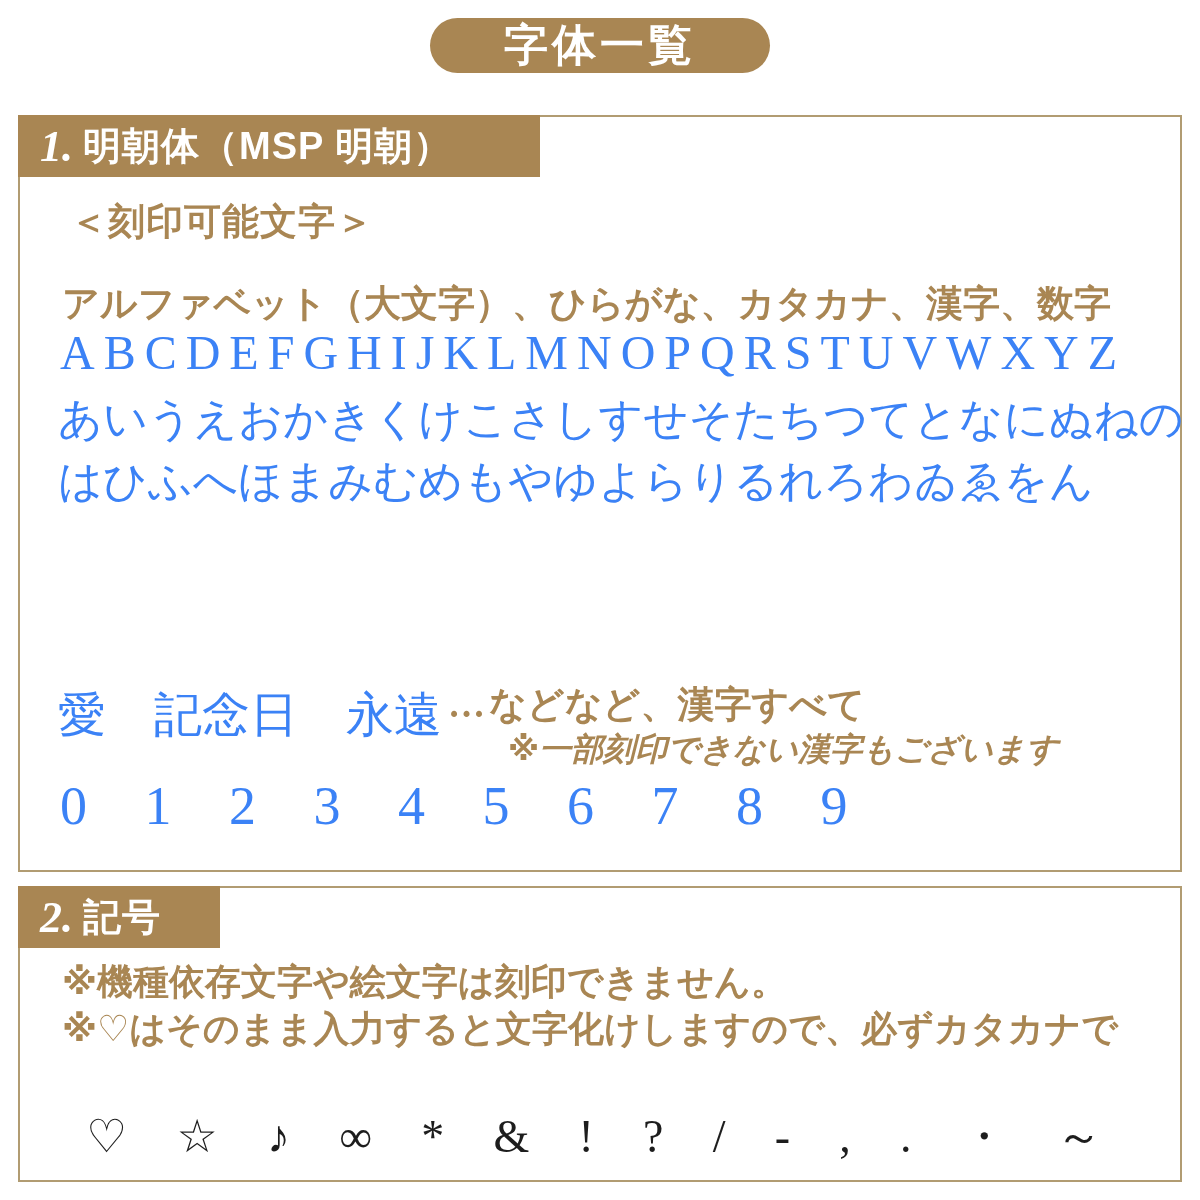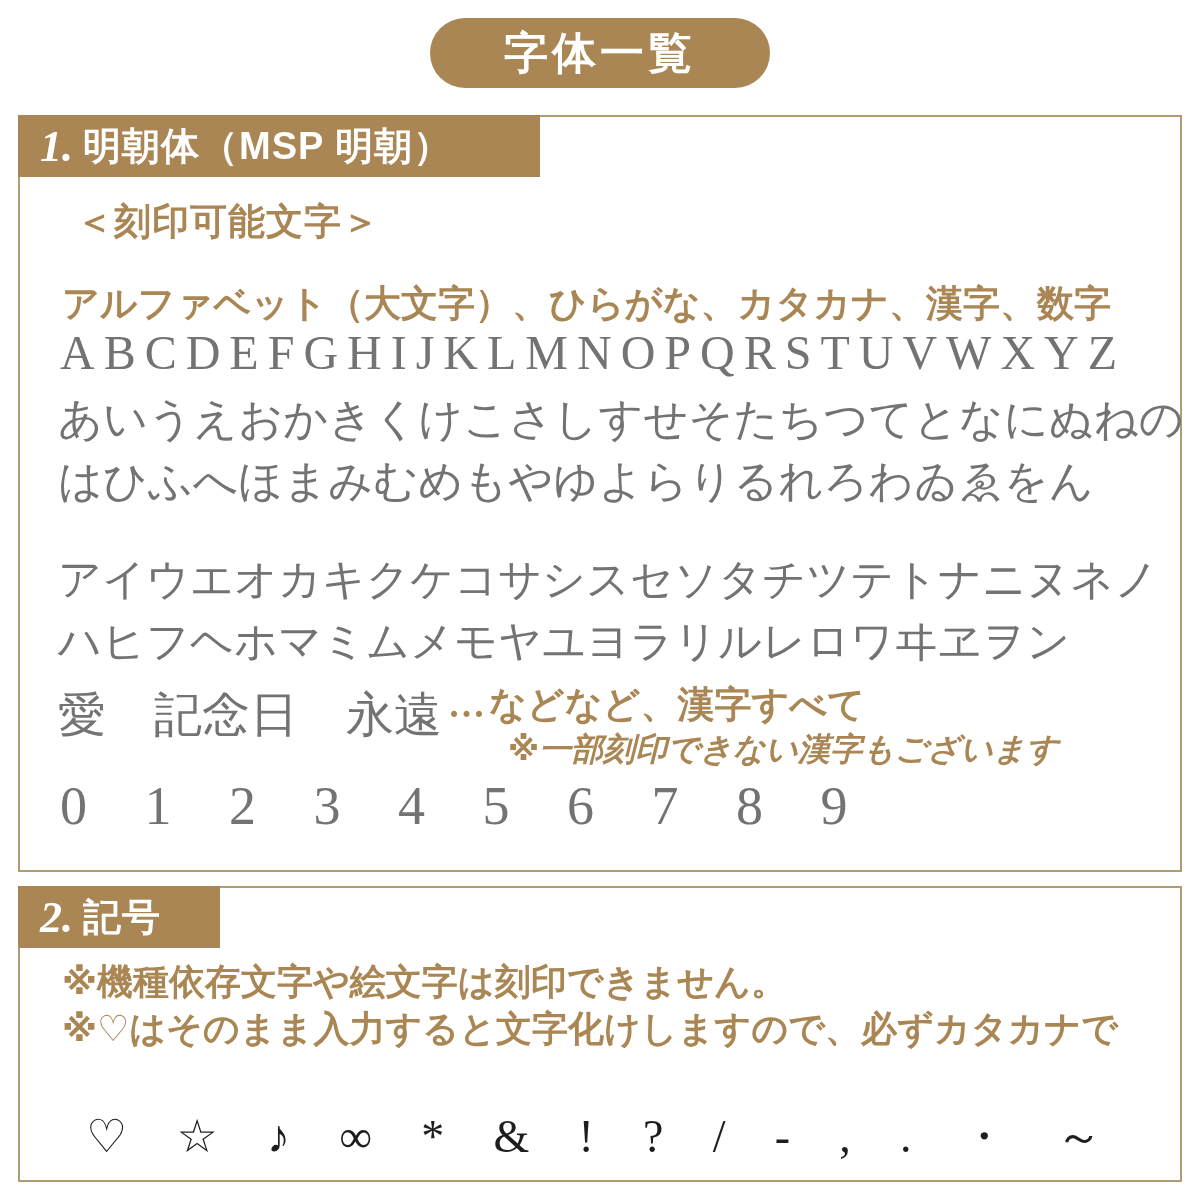--- a/index.html
+++ b/index.html
@@ -6,21 +6,21 @@
   html, body { width: 1200px; height: 1200px; background: #ffffff; overflow: hidden; }
   body {
     position: relative;
     font-family: "Liberation Sans", "DejaVu Sans", sans-serif;
   }
 
   
   .title-badge {
     position: absolute;
     left: 430px; top: 18px;
-    width: 340px; height: 70px;
+    width: 340px; height: 55px;
     background: #a98653;
     border-radius: 36px;
     display: flex; align-items: center; justify-content: center;
     color: #ffffff;
     font-size: 44px; font-weight: bold;
     letter-spacing: 4px;
   }
 
   
   .section-box {
@@ -55,32 +55,32 @@
   .section-title {
     font-size: 38px;
     font-weight: bold;
     letter-spacing: 1px;
   }
 
   
   .brown { color: #a98653; font-weight: bold; }
 
   .engravable-heading {
-    position: absolute; left: 56px; top: 80px;
+    position: absolute; left: 50px; top: 80px;
     font-size: 37px; letter-spacing: 1px;
   }
   .char-types {
     position: absolute; left: 42px; top: 130px;
     font-size: 37px; letter-spacing: 0px; white-space: nowrap; margin-top: 32px;
   }
 
   
   .specimen {
     position: absolute;
-    color: #737373;
+    color: #3b82f6;
     font-family: "Liberation Serif", "DejaVu Serif", serif;
     white-space: nowrap;
   }
   .alphabet {
     left: 40px; top: 208px;
     font-size: 48px; letter-spacing: 9px;
   }
   .hiragana { left: 38px; top: 272px; font-size: 44px; line-height: 62px; }
   .katakana { left: 38px; top: 432px; font-size: 43px; line-height: 62px; }
 
@@ -142,24 +142,20 @@
 
   <div class="brown char-types">アルファベット（大文字）、ひらがな、カタカナ、漢字、数字</div>
 
   <div class="specimen alphabet">ABCDEFGHIJKLMNOPQRSTUVWXYZ</div>
 
   <div class="specimen hiragana">
     <div>あいうえおかきくけこさしすせそたちつてとなにぬねの</div>
     <div>はひふへほまみむめもやゆよらりるれろわゐゑをん</div>
   </div>
 
-  <div class="specimen katakana">
-    <div>アイウエオカキクケコサシスセソタチツテトナニヌネノ</div>
-    <div>ハヒフヘホマミムメモヤユヨラリルレロワヰヱヲン</div>
-  </div>
 
   <div class="specimen kanji-examples">愛　記念日　永遠</div>
 
   <div class="brown kanji-note-block">
     <div class="kanji-note-line1">
       <span class="kanji-ellipsis">…</span><span>などなど、漢字すべて</span>
     </div>
     <div class="kanji-caution">※一部刻印できない漢字もございます</div>
   </div>
 

